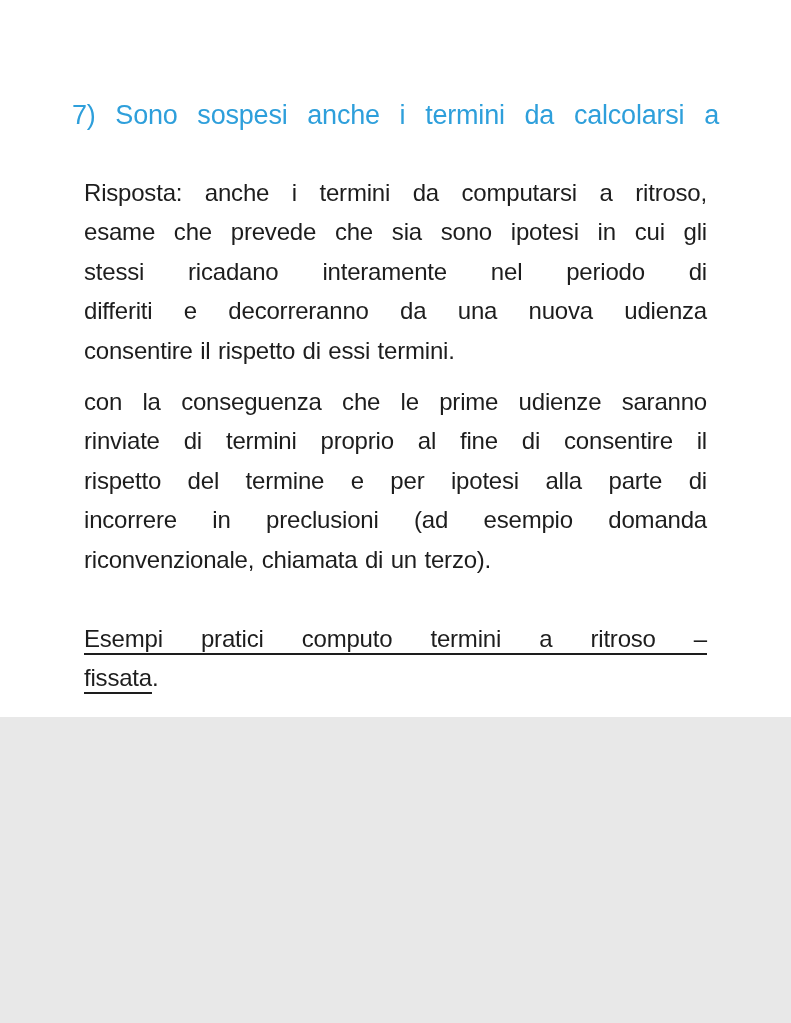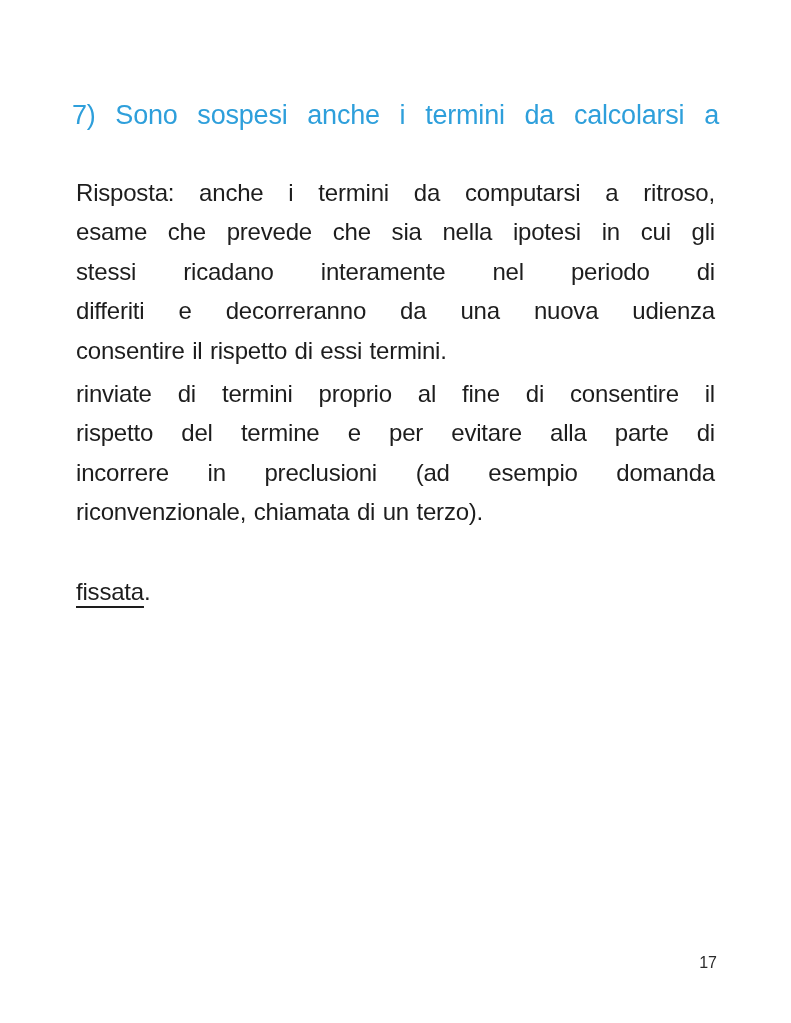--- a/index.html
+++ b/index.html
@@ -1,19 +1,19 @@
 <!DOCTYPE html>
 <html style="--accent: #2E9FDB; --body-color: #1d1d1d; --page-bg: #ffffff;"><head>
 <meta charset="utf-8">
 <style>
   html, body { margin: 0; padding: 0; background: #e8e8e8; }
   .page {
     position: relative;
     width: 791px;
-    height: 1023px;
+    height: 717px;
     margin: 0 auto;
     background: var(--page-bg, #ffffff);
     font-family: "Liberation Sans", "DejaVu Sans", sans-serif;
     color: var(--body-color, #1d1d1d);
     overflow: hidden;
   }
   .content {
     position: absolute;
     left: 72px;
     right: 72px;
@@ -35,21 +35,21 @@
     letter-spacing: -0.2px;
     word-spacing: 1px;
   }
   .heading {
     color: var(--accent, #2E9FDB);
     font-size: 27px;
     line-height: 43px;
     letter-spacing: -0.2px;
     margin-bottom: 36px;
   }
-  .para { margin: 4px; }
+  .para { margin: 12px; }
   .gap-before { margin-top: 40px; }
   .u-full {
     text-decoration: underline;
     text-decoration-thickness: 2px;
     text-underline-offset: 6px;
   }
   .u-span {
     text-decoration: underline;
     text-decoration-thickness: 2px;
     text-underline-offset: 6px;
@@ -68,34 +68,36 @@
 
 <div class="page">
   <div class="content">
 
     <div class="heading">
       <div class="jline">7) Sono sospesi anche i termini da calcolarsi a</div>
     </div>
 
     <div class="para body-text">
       <div class="jline">Risposta: anche i termini da computarsi a ritroso,</div>
-      <div class="jline">esame che prevede che sia nella ipotesi in cui gli</div>
+      <div class="jline">esame che prevede che sia sono ipotesi in cui gli</div>
       <div class="jline">stessi ricadano interamente nel periodo di</div>
       <div class="jline">differiti e decorreranno da una nuova udienza</div>
       <div class="lline">consentire il rispetto di essi termini.</div>
     </div>
 
     <div class="para body-text">
+      <div class="jline">con la conseguenza che le prime udienze saranno</div>
       <div class="jline">rinviate di termini proprio al fine di consentire il</div>
-      <div class="jline">rispetto del termine e per evitare alla parte di</div>
+      <div class="jline">rispetto del termine e per ipotesi alla parte di</div>
       <div class="jline">incorrere in preclusioni (ad esempio domanda</div>
       <div class="lline">riconvenzionale, chiamata di un terzo).</div>
     </div>
 
     <div class="para body-text gap-before">
+      <div class="jline u-full">Esempi pratici computo termini a ritroso –</div>
       <div class="lline"><span class="u-span">fissata</span><span>.</span></div>
     </div>
 
 
   </div>
 
   <div class="page-number">17</div>
 </div>
 
 </body></html>

